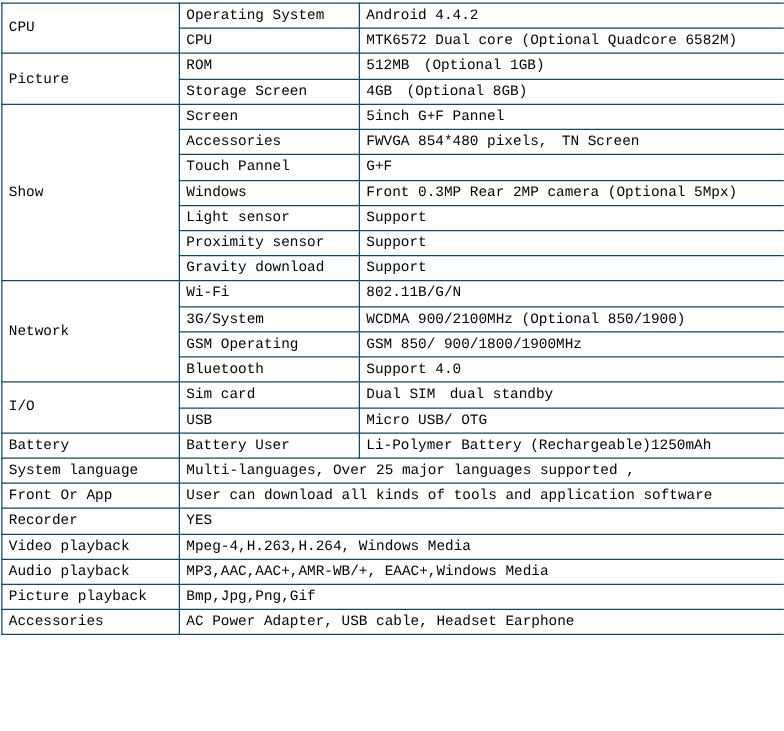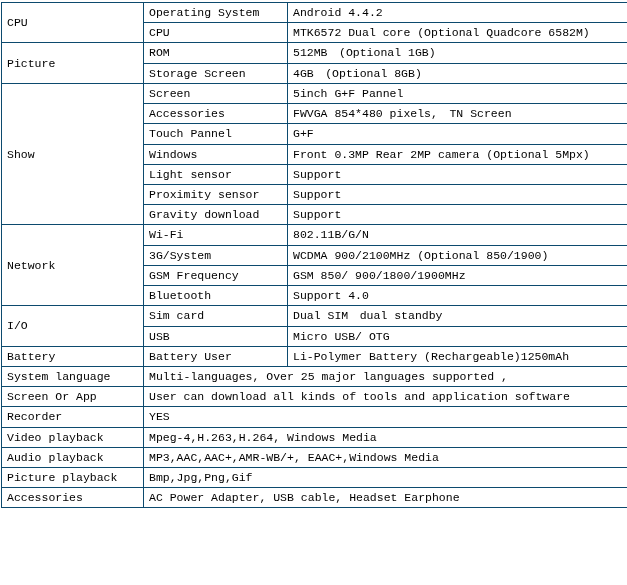--- a/index.html
+++ b/index.html
@@ -99,21 +99,21 @@
       <tr>
         <td class="cat" rowspan="4">Network</td>
         <td class="sub">Wi-Fi</td>
         <td class="val">802.11B/G/N</td>
       </tr>
       <tr>
         <td class="sub">3G/System</td>
         <td class="val">WCDMA 900/2100MHz (Optional 850/1900)</td>
       </tr>
       <tr>
-        <td class="sub">GSM Frequency</td>
+        <td class="sub">GSM Operating</td>
         <td class="val">GSM 850/ 900/1800/1900MHz</td>
       </tr>
       <tr>
         <td class="sub">Bluetooth</td>
         <td class="val">Support 4.0</td>
       </tr>
       <tr>
         <td class="cat" rowspan="2">I/O</td>
         <td class="sub">Sim card</td>
         <td class="val">Dual SIM　dual standby</td>
@@ -125,21 +125,21 @@
       <tr>
         <td class="cat" rowspan="1">Battery</td>
         <td class="sub">Battery User</td>
         <td class="val"> Li-Polymer Battery (Rechargeable)1250mAh</td>
       </tr>
       <tr>
         <td class="cat">System language</td>
         <td class="wide2" colspan="2">Multi-languages, Over 25 major languages supported ,</td>
       </tr>
       <tr>
-        <td class="cat">Screen Or App</td>
+        <td class="cat">Front Or App</td>
         <td class="wide2" colspan="2">User can download all kinds of tools and application software</td>
       </tr>
       <tr>
         <td class="cat">Recorder</td>
         <td class="wide2" colspan="2">YES</td>
       </tr>
       <tr>
         <td class="cat">Video playback</td>
         <td class="wide2" colspan="2">Mpeg-4,H.263,H.264, Windows Media</td>
       </tr>

